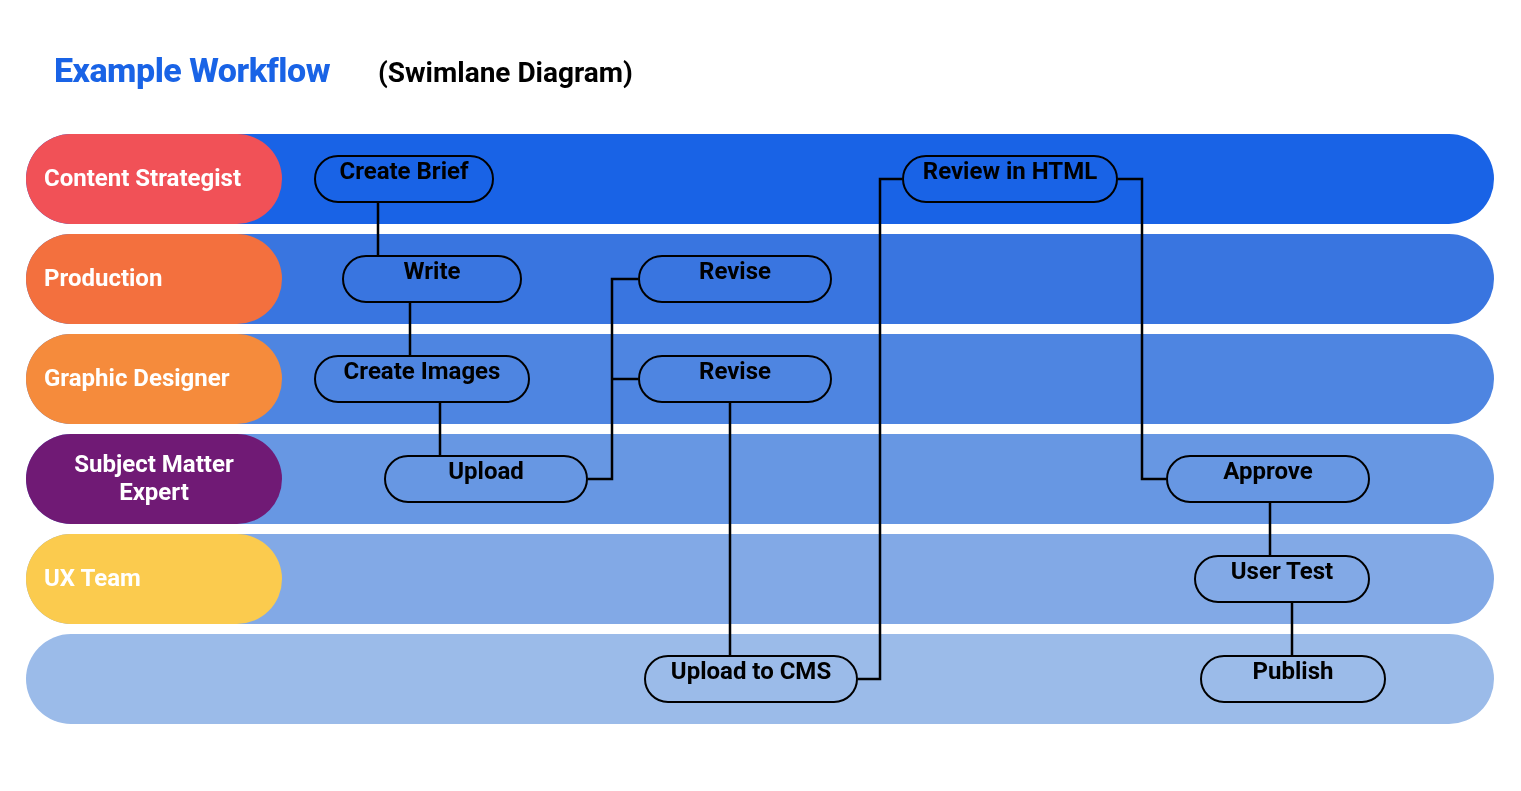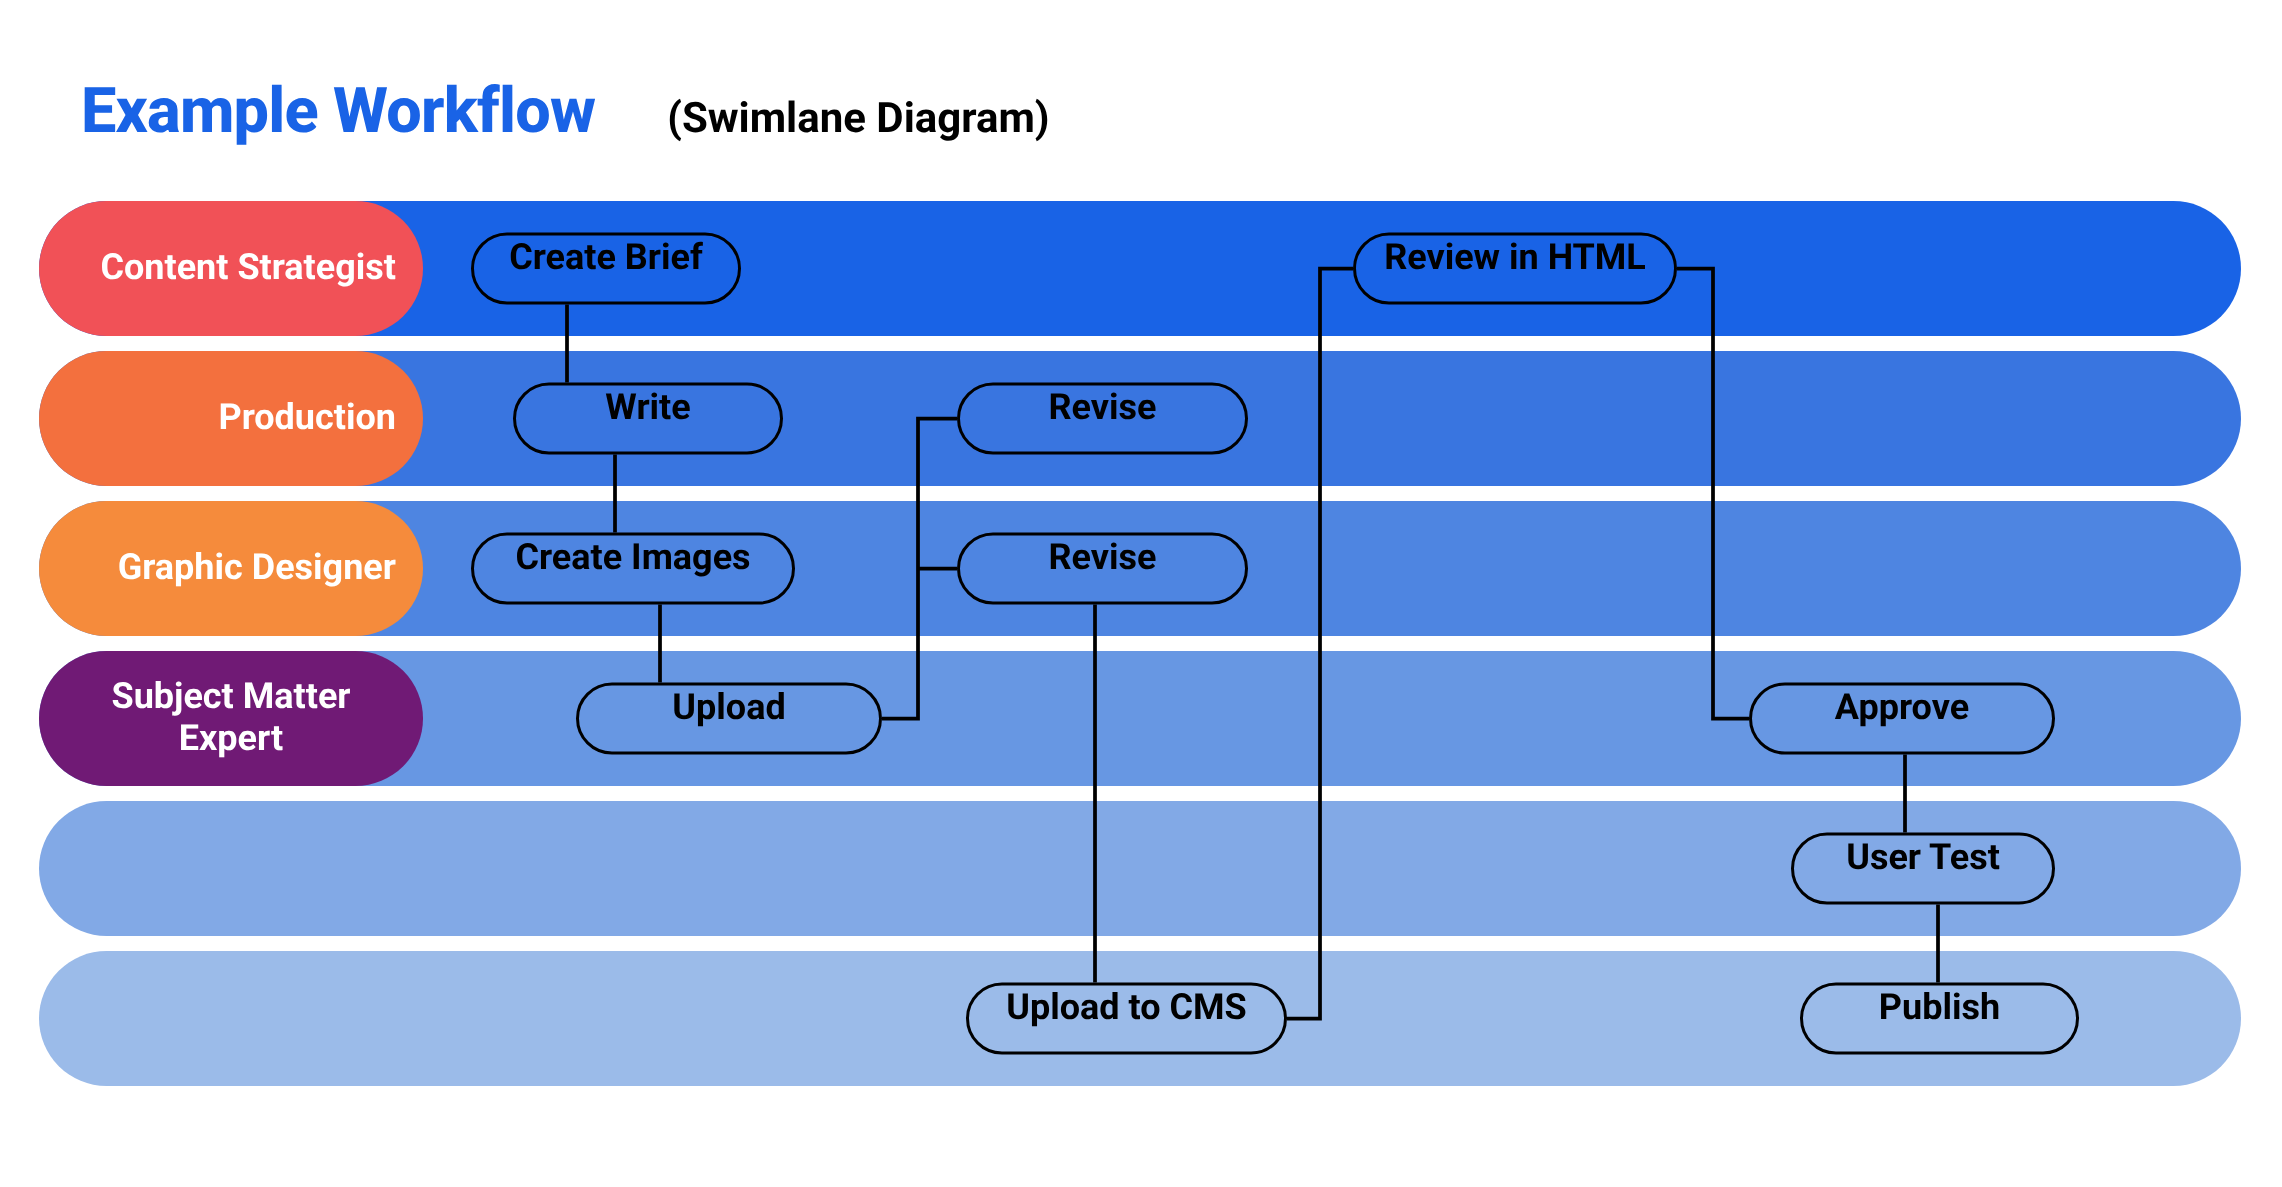--- a/index.html
+++ b/index.html
@@ -13,21 +13,21 @@
   }
   .title-row {
     position: absolute;
     left: 54px;
     top: 50px;
     display: flex;
     align-items: baseline;
     gap: 14px;
   }
   .title-main {
-    font-size: 42px;
+    font-size: 34px;
     font-weight: 800;
     color: #1963e6;
     letter-spacing: -0.5px;
   }
   .title-sub {
     font-size: 28px;
     font-weight: 700;
     color: #000000;
     margin-left: 34px;
   }
@@ -46,21 +46,21 @@
     border-radius: 45px;
   }
   .lane-label {
     position: absolute;
     left: 0;
     width: 256px;
     height: 90px;
     border-radius: 45px;
     display: flex;
     align-items: center;
-    justify-content: flex-end;
+    justify-content: flex-start;
     text-align: center;
     color: #ffffff;
     font-weight: 700;
     font-size: 24px;
     line-height: 1.15;
     padding: 0 18px;
   }
   .task {
     position: absolute;
     height: 48px;
@@ -111,20 +111,23 @@
   </div>
   <div class="lane-label" style="top: 100px; background: rgb(243, 112, 62);">
     <span>Production</span>
   </div>
   <div class="lane-label" style="top: 200px; background: rgb(245, 139, 60);">
     <span>Graphic Designer</span>
   </div>
   <div class="lane-label" style="top: 300px; background: #701a75;">
     <span>Subject Matter Expert</span>
   </div>
+  <div class="lane-label" style="top: 400px; background: rgb(251, 203, 78);">
+    <span>UX Team</span>
+  </div>
 
   <svg class="connectors">
 
     <path d="M 352 69 L 352 121"></path>
 
     <path d="M 384 169 L 384 221"></path>
 
     <path d="M 414 269 L 414 321"></path>
 
     <path d="M 562 345 L 586 345 L 586 145 L 612 145"></path>

